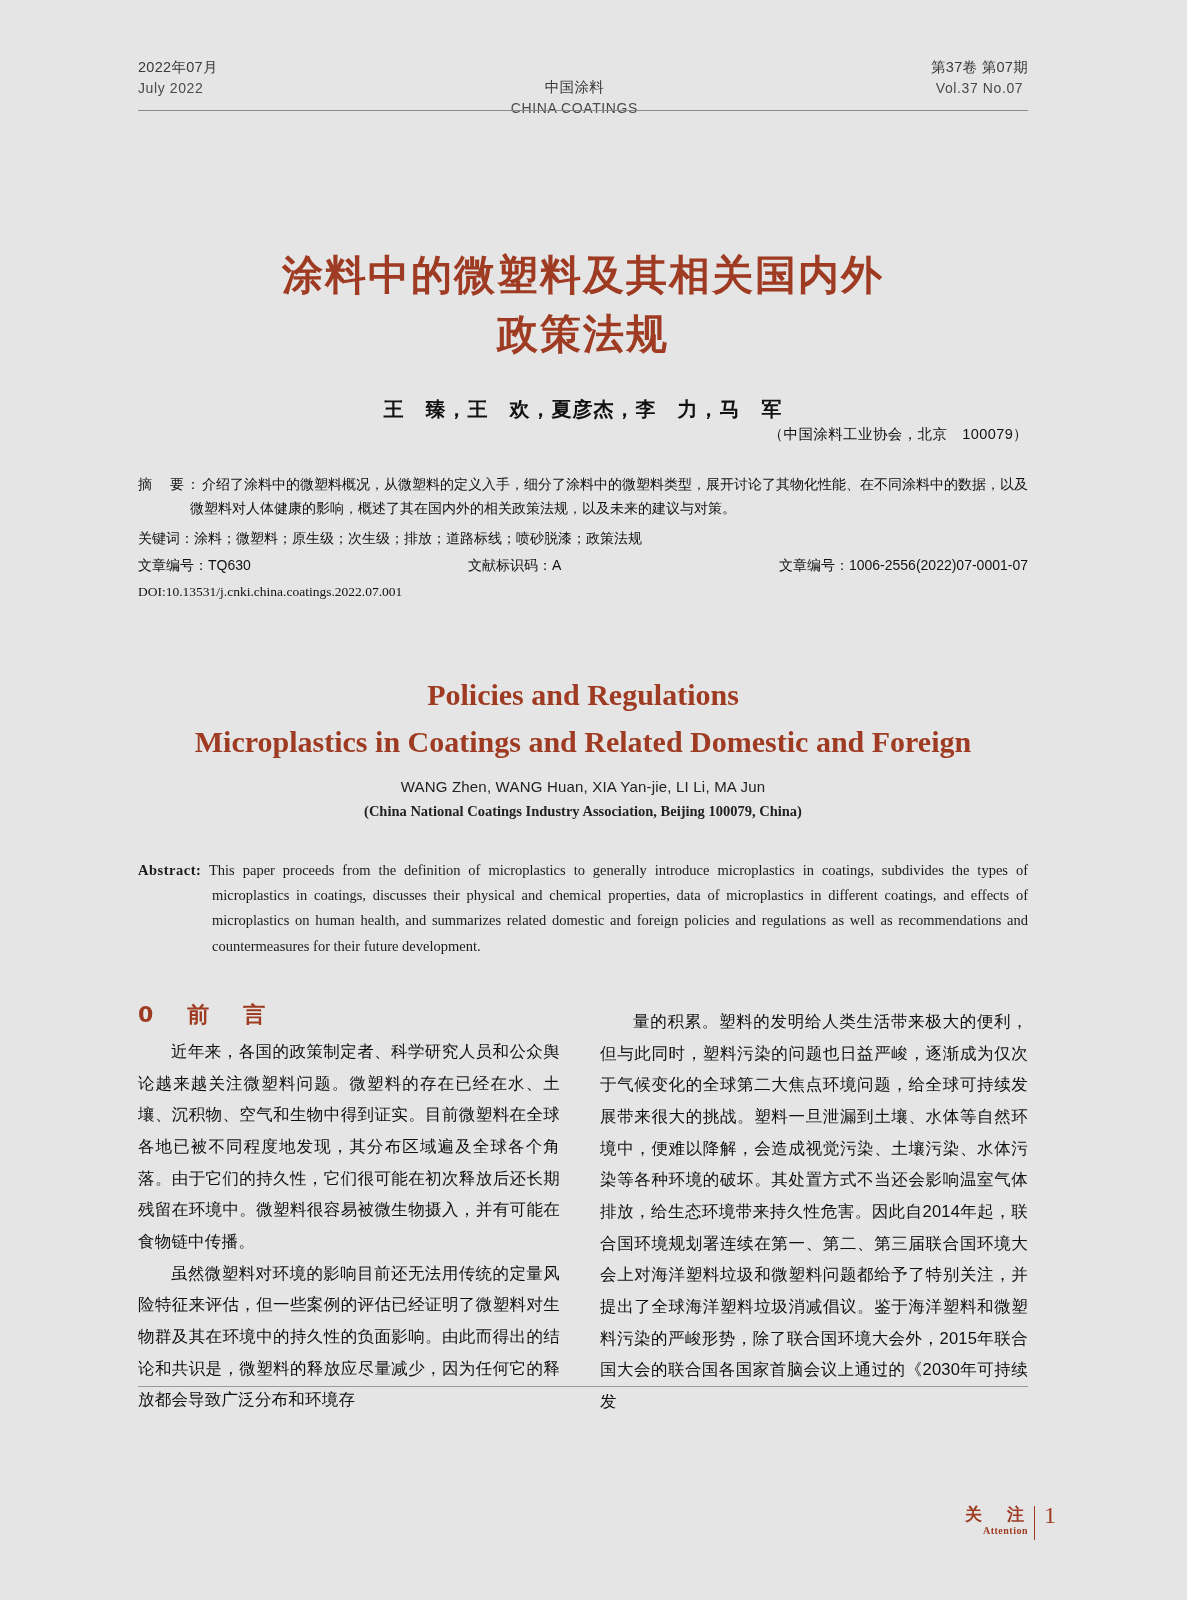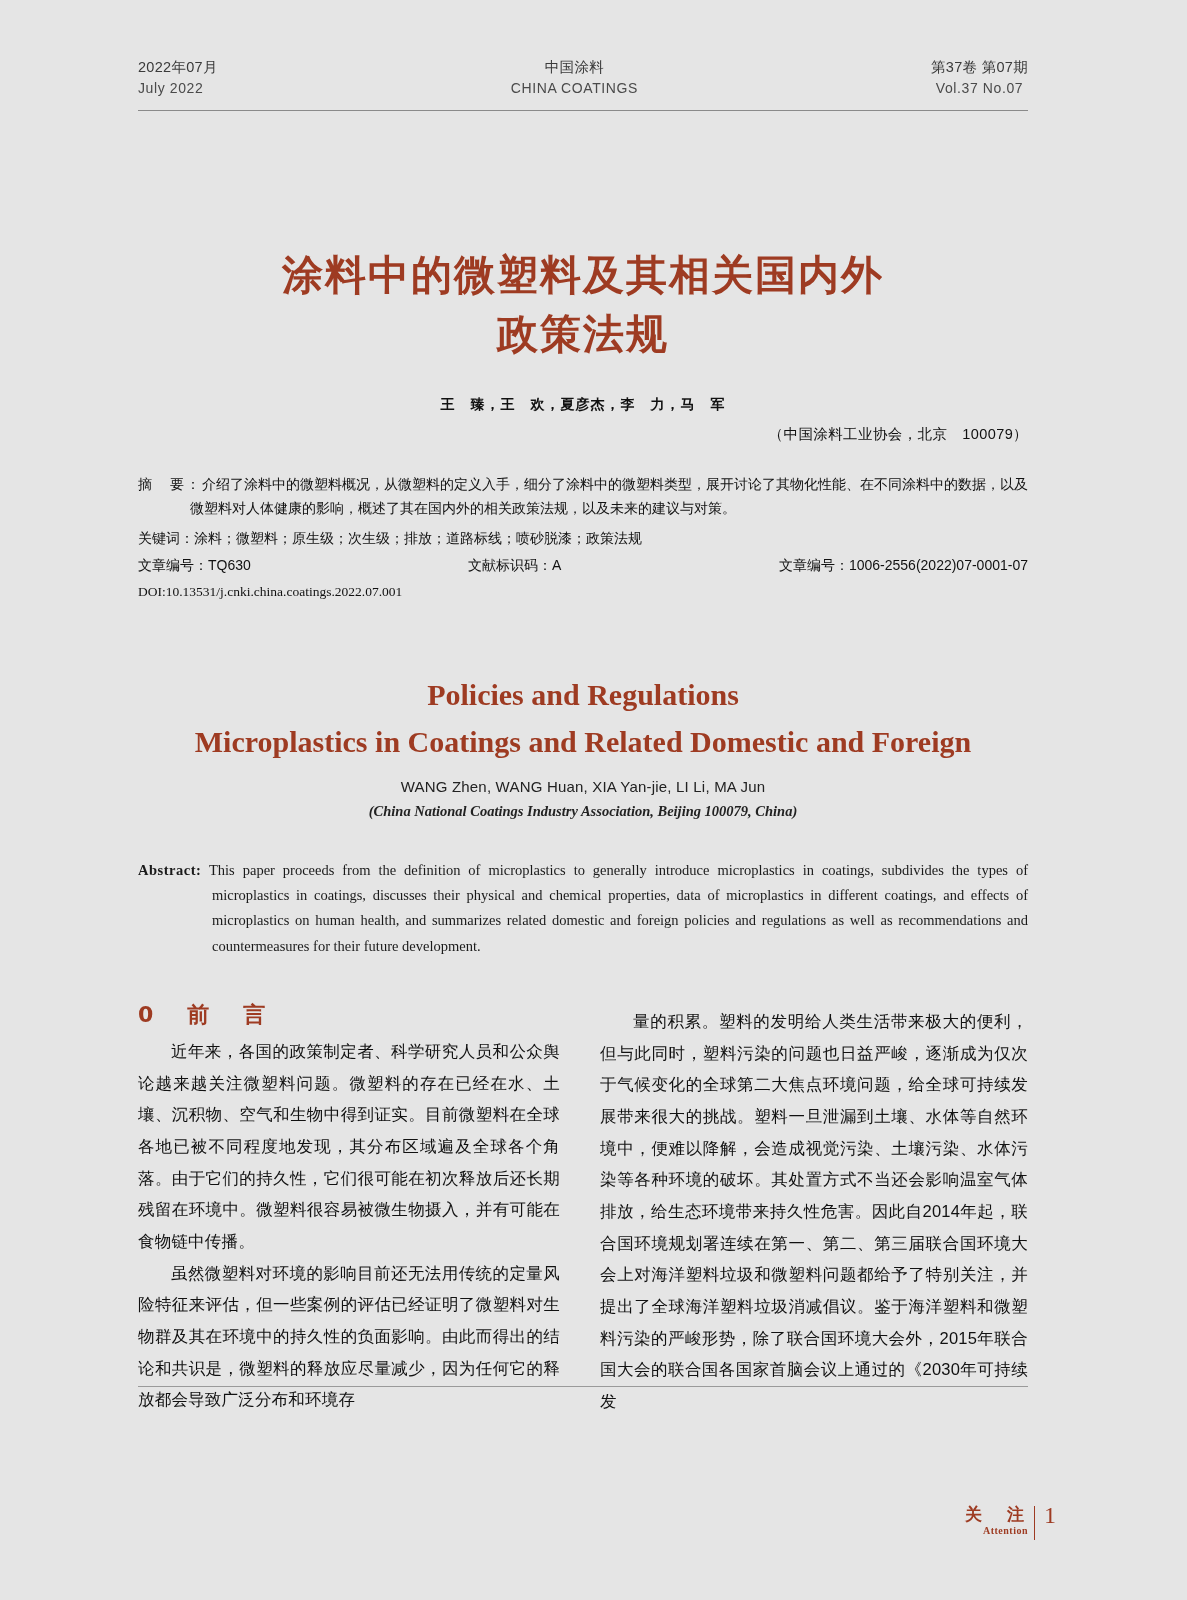--- a/index.html
+++ b/index.html
@@ -25,21 +25,21 @@
     top: 56px;
     width: 890px;
     display: flex;
     justify-content: space-between;
     align-items: flex-start;
     font-size: 14.5px;
     color: #3a3a3a;
     letter-spacing: 0.3px;
   }
   .runhead .col { line-height: 1.55; }
-  .runhead .col.center { text-align: center; }
+  .runhead .col.center { text-align: center; margin-top: 20px; }
   .runhead .col.right { text-align: center; }
   .runhead .zh { font-size: 14.5px; }
   .runhead .en { font-size: 14px; color: #4a4a4a; letter-spacing: 0.6px; }
   .rule-top {
     position: absolute;
     left: 138px;
     top: 110px;
     width: 890px;
     height: 1px;
     background: #8a8a8a;
@@ -58,21 +58,21 @@
     line-height: 1.45;
     color: #9e3b22;
     letter-spacing: 2px;
   }
   .zh-authors {
     position: absolute;
     left: 138px;
     top: 396px;
     width: 890px;
     text-align: center;
-    font-size: 14px;
+    font-size: 20px;
     font-weight: bold;
     letter-spacing: 1px;
     color: #111;
   }
   .zh-affil {
     position: absolute;
     left: 138px;
     top: 425px;
     width: 890px;
     text-align: right;
@@ -150,21 +150,20 @@
     color: #222;
     letter-spacing: 0.2px;
   }
   .en-affil {
     position: absolute;
     left: 138px;
     top: 803px;
     width: 890px;
     text-align: center;
     font-family: "Liberation Serif", serif;
-    font-style: italic;
     font-weight: bold;
     font-size: 14.5px;
     color: #222;
   }
 
   .en-abs {
     position: absolute;
     left: 138px;
     top: 843px;
     width: 890px;

